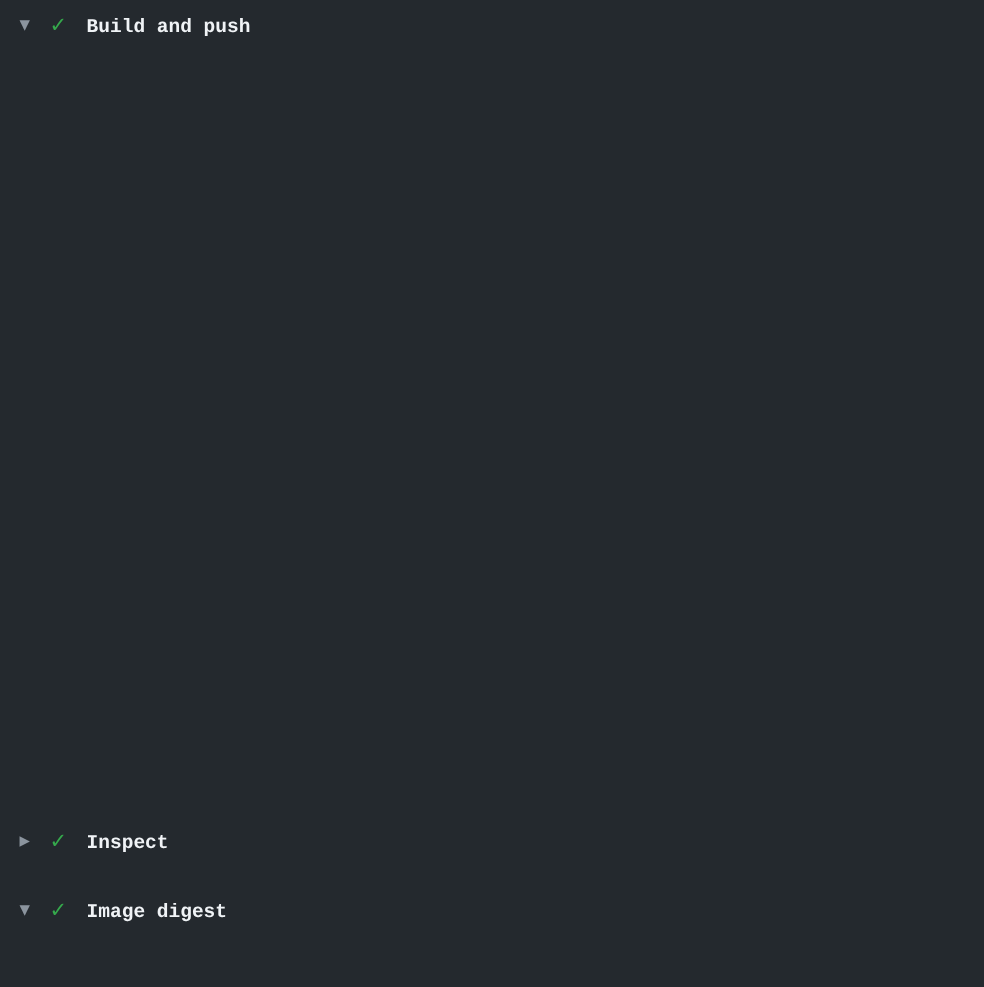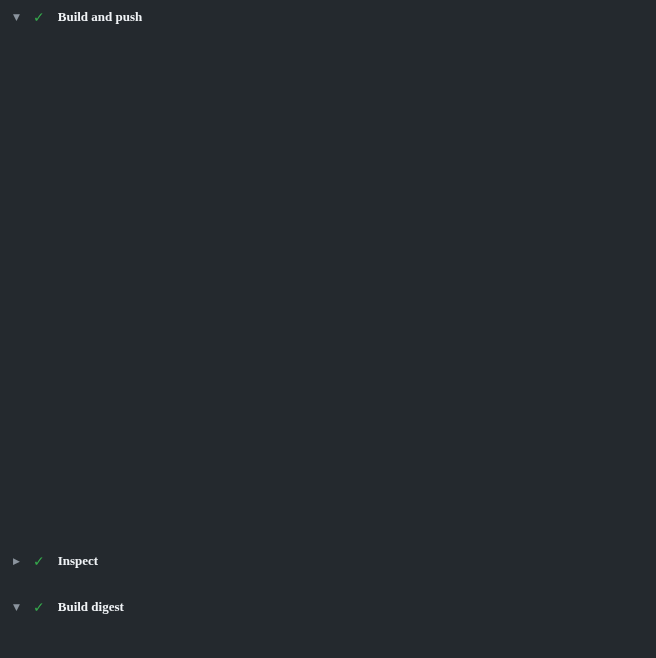--- a/index.html
+++ b/index.html
@@ -37,21 +37,21 @@
   .check {
     margin-left: 9px;
     font-family: "DejaVu Sans", sans-serif;
     font-size: 14px;
     font-weight: bold;
     color: var(--check-green, #35a94c);
     flex: none;
   }
   .section-label {
     margin-left: 13px;
-    font-family: Liberation Serif, serif;
+    font-family: Liberation Mono, monospace;
     font-size: 13px;
     font-weight: bold;
     color: var(--header-text, #f0f3f6);
     text-align: right;
   }
   
   .log-lines { padding: 6px 0 2px 0; }
   .log-lines.digest-lines { padding: 0; }
   .log-line {
     height: 18px;
@@ -195,21 +195,21 @@
       <span class="chevron">▶</span>
       <span class="check">✓</span>
       <span class="section-label">Inspect</span>
     </div>
   </div>
 
   <div class="section">
     <div class="section-header h-digest">
       <span class="chevron">▼</span>
       <span class="check">✓</span>
-      <span class="section-label">Build digest</span>
+      <span class="section-label">Image digest</span>
     </div>
     <div class="log-lines digest-lines">
   <div class="log-line type-group">
     
   </div>
 
   <div class="log-line type-info">
     <span class="line-icon"></span>
   </div>
 </div>

